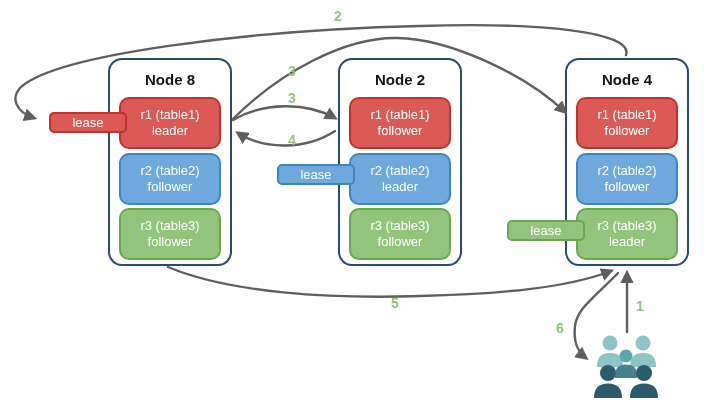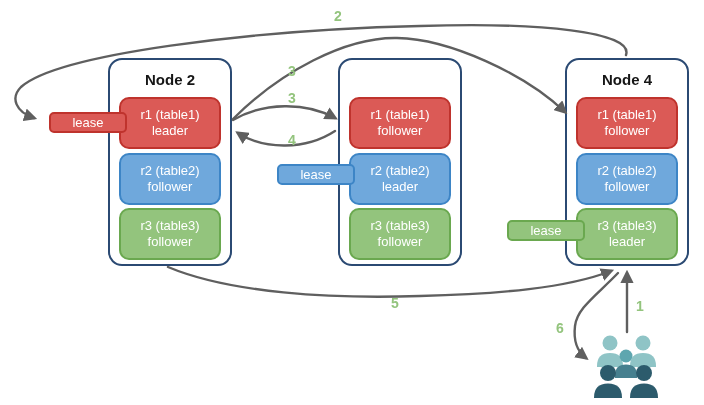--- a/index.html
+++ b/index.html
@@ -36,36 +36,37 @@
 </head>
 <body>
 
 <div class="canvas" style="--node-border: #2b4a73; --step-color: #93c47d;">
 
   <div class="lease" style="left: 49px; top: 112px; background: rgb(219, 90, 86); border-color: rgb(191, 51, 45); color: rgb(255, 255, 255);">lease</div>
   <div class="lease" style="left: 277px; top: 164px; background: rgb(111, 168, 220); border-color: rgb(61, 133, 198); color: rgb(255, 255, 255);">lease</div>
   <div class="lease" style="left: 507px; top: 220px; background: rgb(147, 196, 125); border-color: rgb(106, 168, 79); color: rgb(255, 255, 255);">lease</div>
 
   <div class="node" style="left:108px">
-    <div class="node-title">Node 2</div>
+    <div class="node-title">Node 8</div>
     <div class="replica" style="top: 37px; background: rgb(219, 90, 86); border-color: rgb(191, 51, 45); color: rgb(255, 255, 255);">
       <span>r1 (table1)</span>
       <span>leader</span>
     </div>
     <div class="replica" style="top: 93px; background: rgb(111, 168, 220); border-color: rgb(61, 133, 198); color: rgb(255, 255, 255);">
       <span>r2 (table2)</span>
       <span>follower</span>
     </div>
     <div class="replica" style="top: 148px; background: rgb(147, 196, 125); border-color: rgb(106, 168, 79); color: rgb(255, 255, 255);">
       <span>r3 (table3)</span>
       <span>follower</span>
     </div>
   </div>
 
   <div class="node" style="left:338px">
+    <div class="node-title">Node 2</div>
     <div class="replica" style="top: 37px; background: rgb(219, 90, 86); border-color: rgb(191, 51, 45); color: rgb(255, 255, 255);">
       <span>r1 (table1)</span>
       <span>follower</span>
     </div>
     <div class="replica" style="top: 93px; background: rgb(111, 168, 220); border-color: rgb(61, 133, 198); color: rgb(255, 255, 255);">
       <span>r2 (table2)</span>
       <span>leader</span>
     </div>
     <div class="replica" style="top: 148px; background: rgb(147, 196, 125); border-color: rgb(106, 168, 79); color: rgb(255, 255, 255);">
       <span>r3 (table3)</span>

